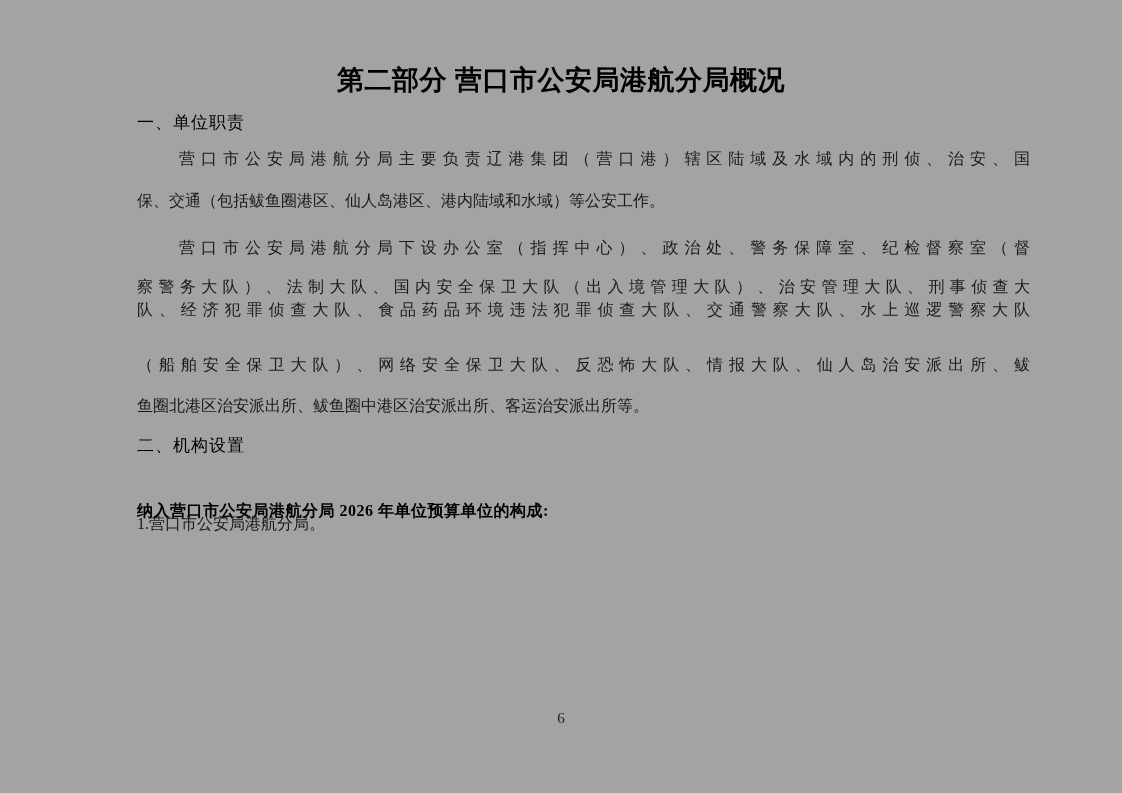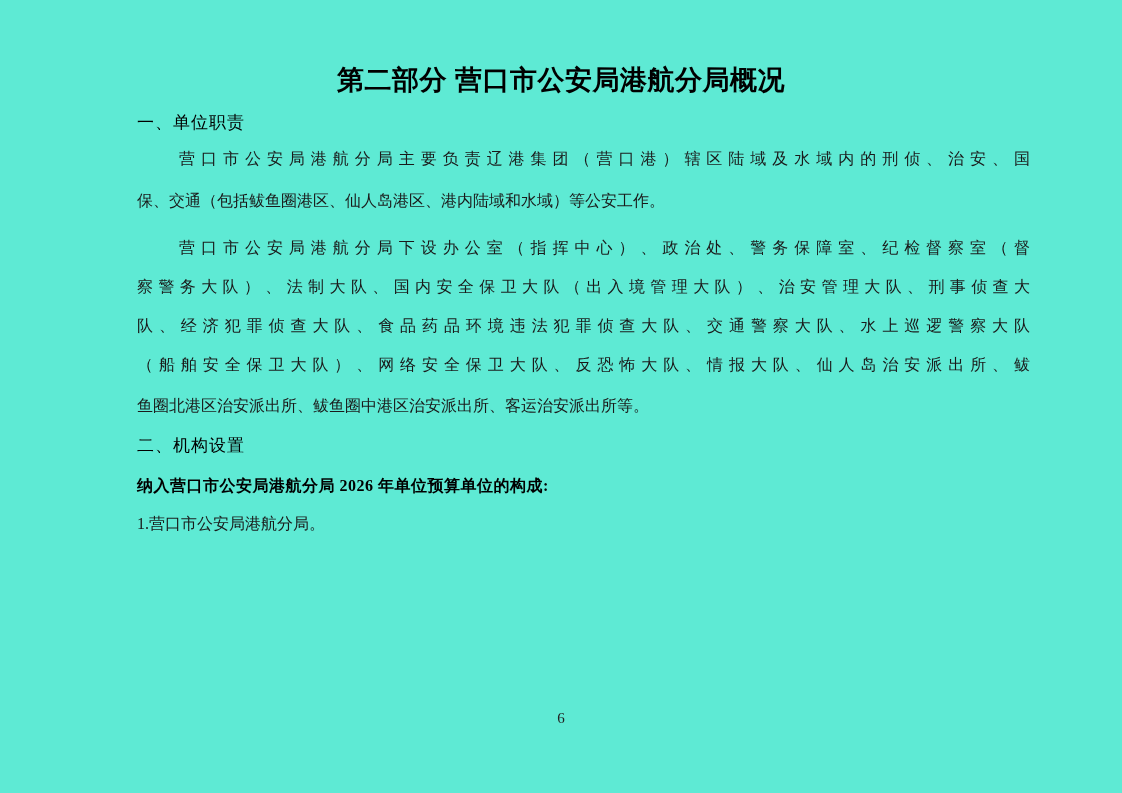--- a/index.html
+++ b/index.html
@@ -1,20 +1,20 @@
 <!DOCTYPE html>
 <html lang="zh"><head>
 <meta charset="utf-8">
 <style>
   html, body { margin: 0; padding: 0; background: #e8e8e8; }
   .page {
     position: relative;
     width: 1122px;
     height: 793px;
-    background: #5eead4;
+    background: #a3a3a3;
     overflow: hidden;
     color: #111;
   }
   .doc-title {
     position: absolute;
     top: 63px;
     left: 0;
     width: 1122px;
     text-align: center;
     font-family: "Liberation Sans", sans-serif;
@@ -46,20 +46,21 @@
   }
   .just {
     text-align: justify;
     text-align-last: justify;
   }
   .indent { text-indent: 42px; }
   .bold-serif {
     font-weight: 700;
     color: #000;
     letter-spacing: 0.5px;
+    margin-top: 25px;
   }
   .page-number {
     position: absolute;
     top: 708px;
     left: 0;
     width: 1122px;
     text-align: center;
     font-family: "Liberation Serif", serif;
     font-size: 15px;
     line-height: 20px;
@@ -73,21 +74,21 @@
 
   <div class="doc-title">第二部分 营口市公安局港航分局概况</div>
 
   <div class="heading" style="top:109px">一、单位职责</div>
 
   <div class="body-line just indent" style="top:145px">营口市公安局港航分局主要负责辽港集团（营口港）辖区陆域及水域内的刑侦、治安、国</div>
   <div class="body-line" style="top:187px">保、交通（包括鲅鱼圈港区、仙人岛港区、港内陆域和水域）等公安工作。</div>
 
   <div class="body-line just indent" style="top:234px">营口市公安局港航分局下设办公室（指挥中心）、政治处、警务保障室、纪检督察室（督</div>
   <div class="body-line just" style="top:273px">察警务大队）、法制大队、国内安全保卫大队（出入境管理大队）、治安管理大队、刑事侦查大</div>
-  <div class="body-line just" style="top:312px">队、经济犯罪侦查大队、食品药品环境违法犯罪侦查大队、交通警察大队、水上巡逻警察大队</div>
+  <div class="body-line just" style="top:296px">队、经济犯罪侦查大队、食品药品环境违法犯罪侦查大队、交通警察大队、水上巡逻警察大队</div>
   <div class="body-line" style="top:392px">鱼圈北港区治安派出所、鲅鱼圈中港区治安派出所、客运治安派出所等。</div>
   <div class="body-line just" style="top:351px">（船舶安全保卫大队）、网络安全保卫大队、反恐怖大队、情报大队、仙人岛治安派出所、鲅</div>
 
   <div class="heading" style="top:432px">二、机构设置</div>
 
   <div class="body-line bold-serif" style="top:472px">纳入营口市公安局港航分局 2026 年单位预算单位的构成:</div>
 
   <div class="body-line" style="top:510px">1.营口市公安局港航分局。</div>
 
   <div class="page-number">6</div>

